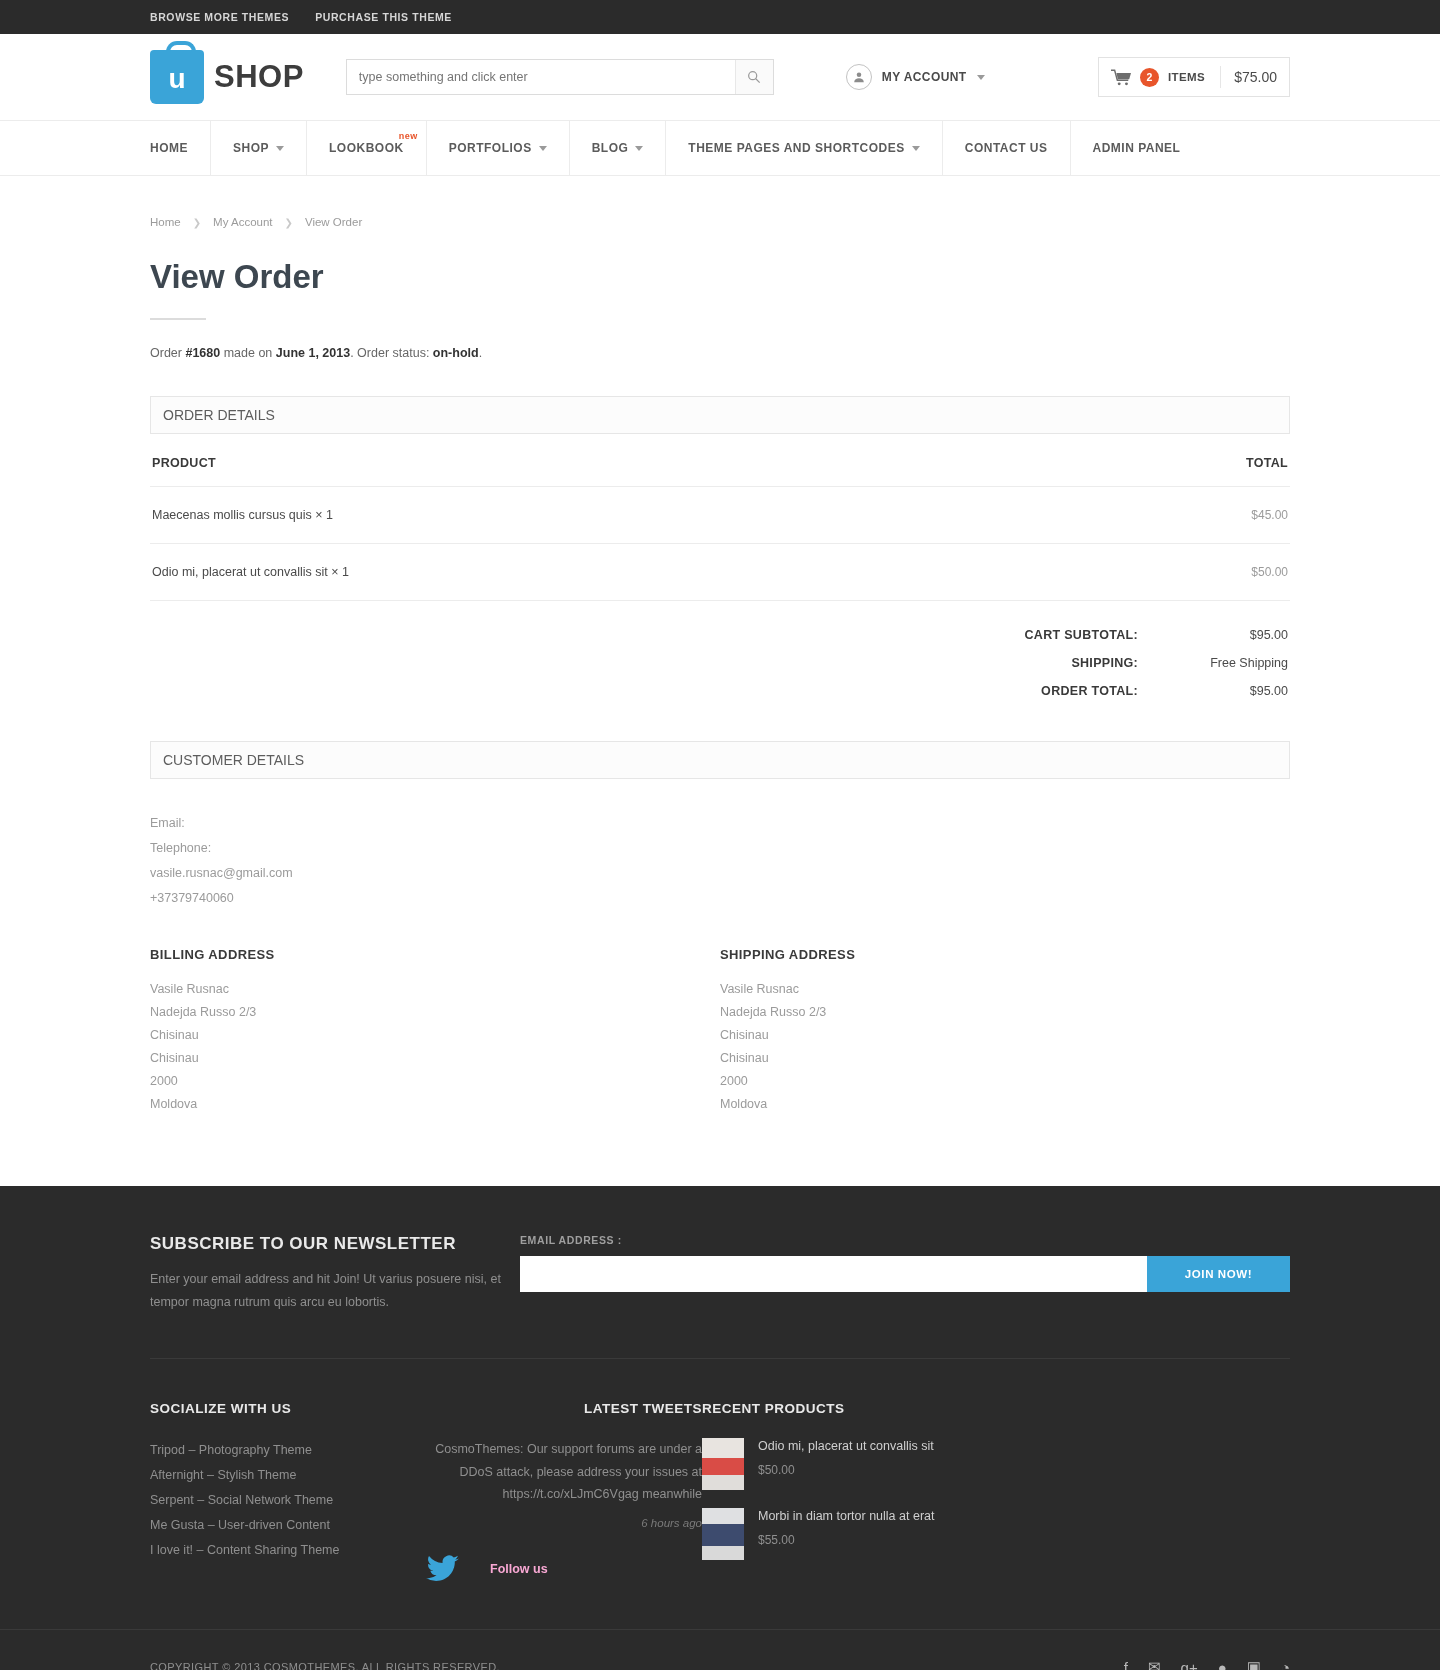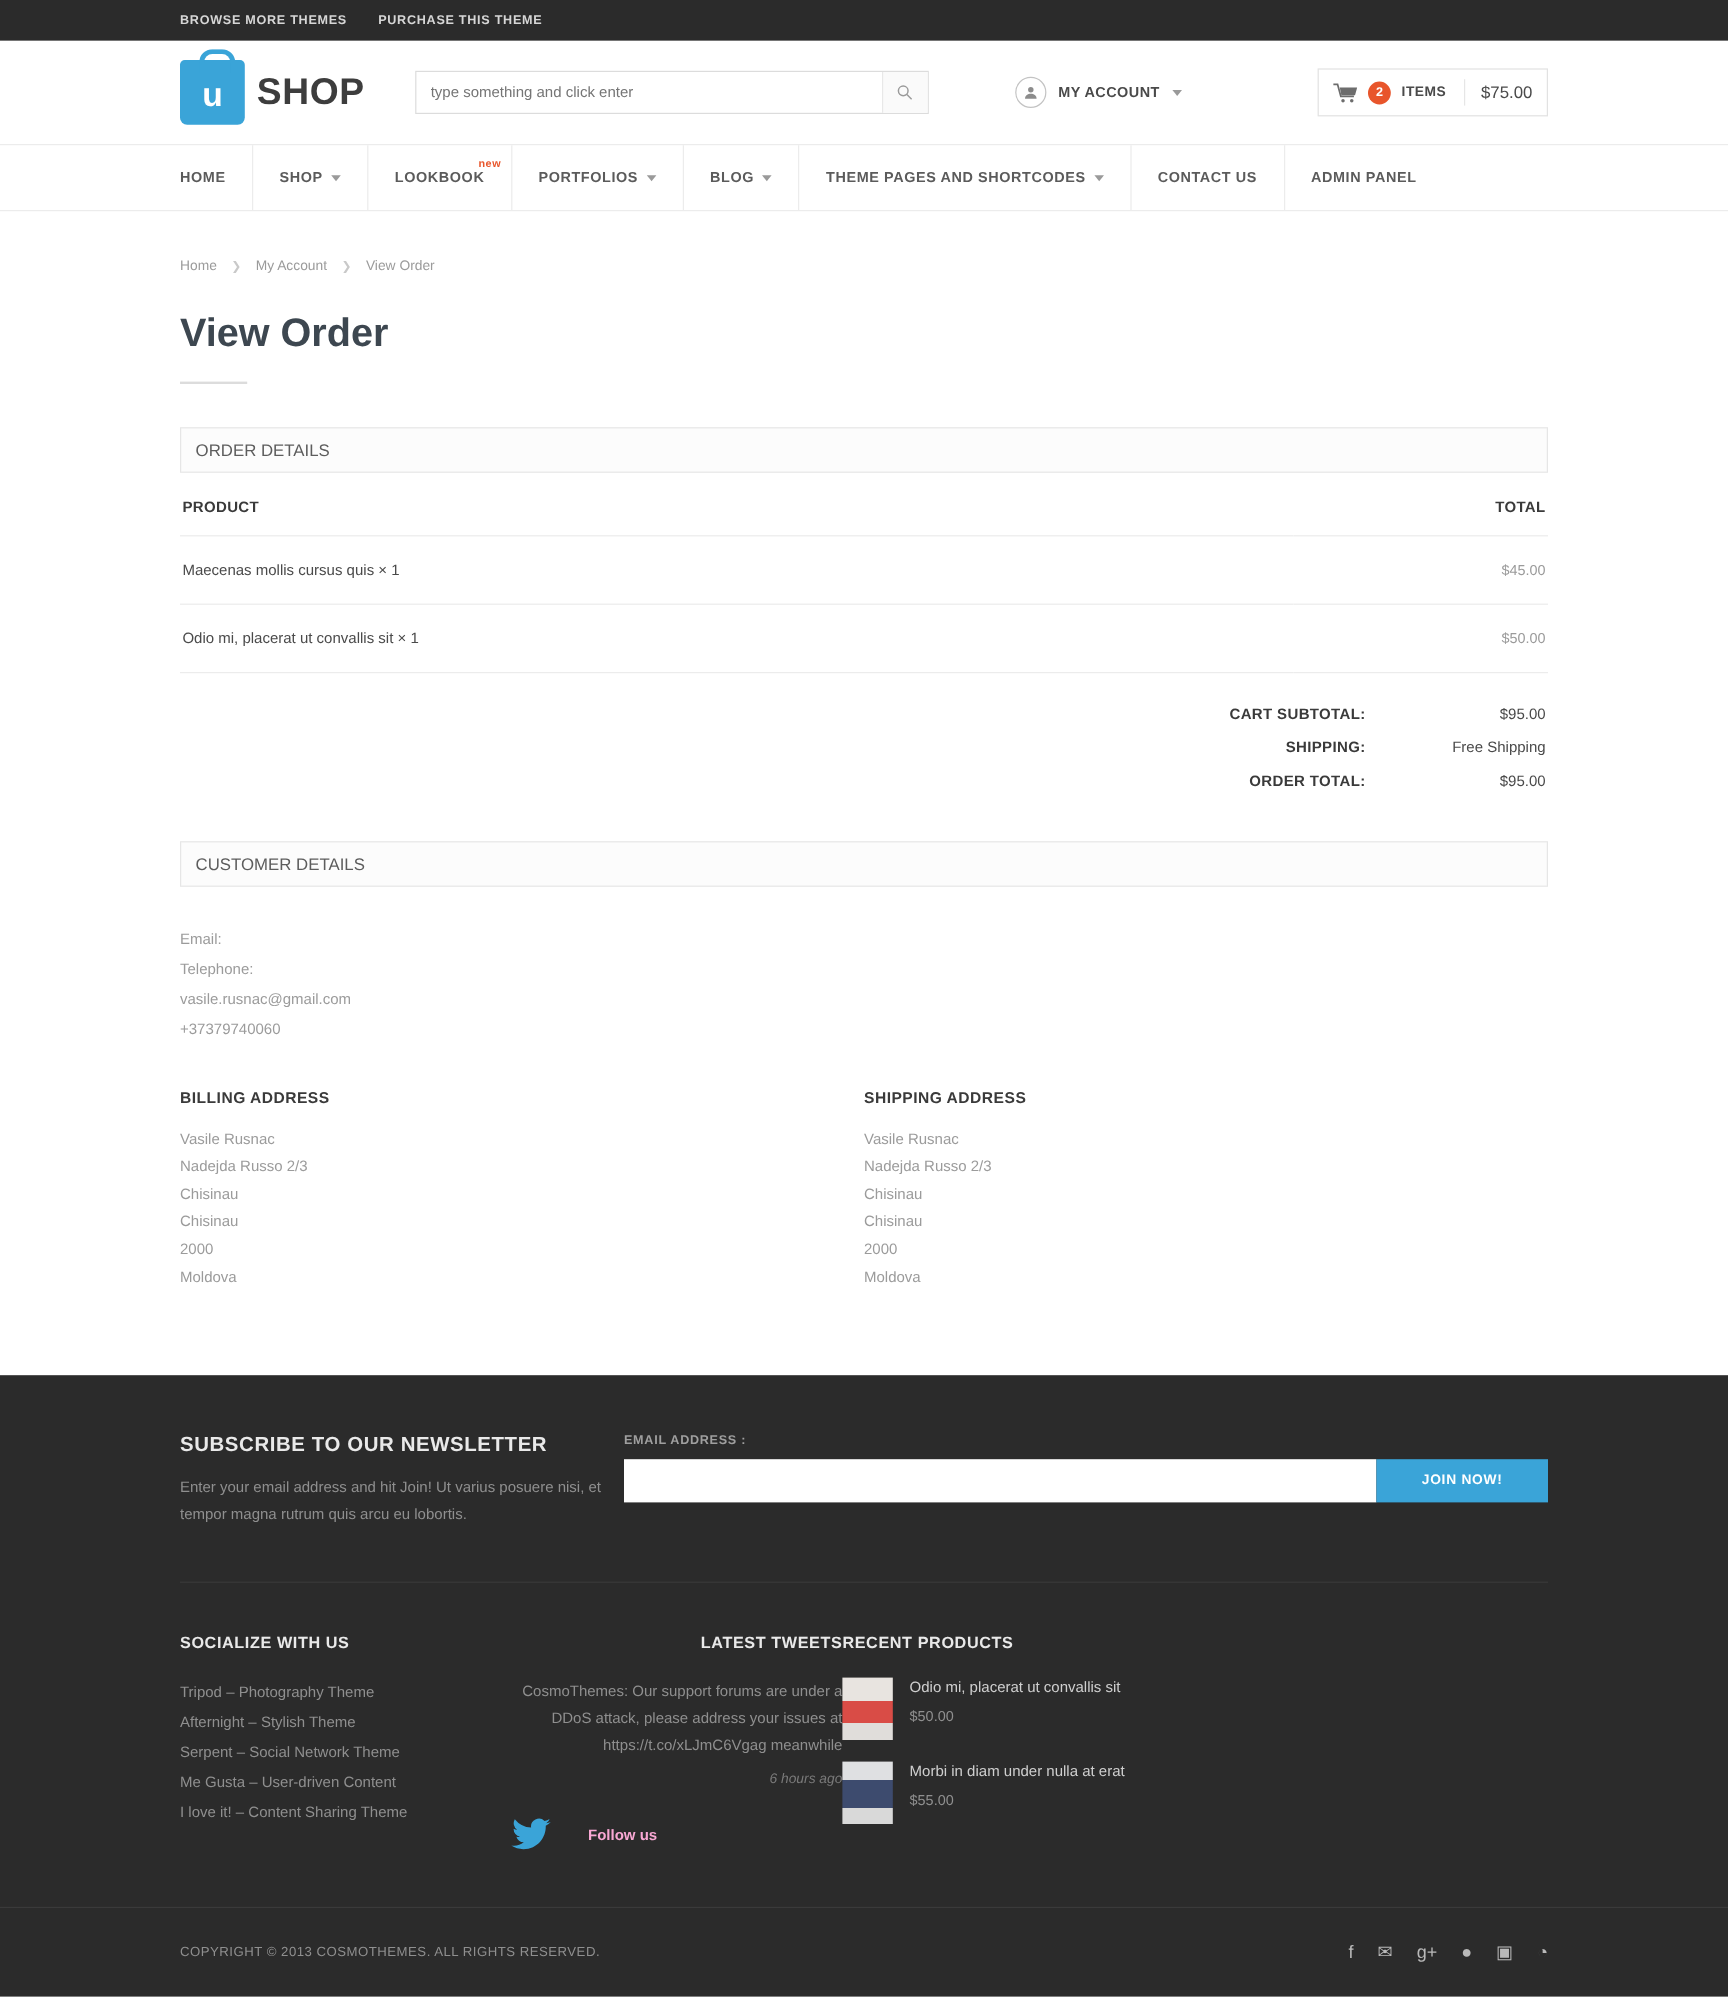--- a/index.html
+++ b/index.html
@@ -340,20 +340,23 @@
       <a href="#">Home</a>
       <span class="sepr">❯</span>
       <a href="#">My Account</a>
       <span class="sepr">❯</span>
       <span>View Order</span>
     </div>
 
     <h1 class="page-title">View Order</h1>
     <div class="title-rule"></div>
 
+    <div class="order-note">
+      <span>Order </span><b>#1680</b><span> made on </span><b>June 1, 2013</b><span>. Order status: </span><b>on-hold</b><span>.</span>
+    </div>
 
     <div class="panel-head">ORDER DETAILS</div>
 
     <table class="order">
       <thead>
         <tr>
           <th>PRODUCT</th>
           <th class="right">TOTAL</th>
         </tr>
       </thead>
@@ -470,21 +473,21 @@
               <div class="product-row">
                 <div class="thumb a"></div>
                 <div>
                   <a href="#" class="product-name">Odio mi, placerat ut convallis sit</a>
                   <span class="product-price">$50.00</span>
                 </div>
               </div>
               <div class="product-row">
                 <div class="thumb b"></div>
                 <div>
-                  <a href="#" class="product-name">Morbi in diam under nulla at erat</a>
+                  <a href="#" class="product-name">Morbi in diam tortor nulla at erat</a>
                   <span class="product-price">$55.00</span>
                 </div>
               </div>
             </div>
         </div>
 
       </div>
     </div>
 
     <div class="copyright">

